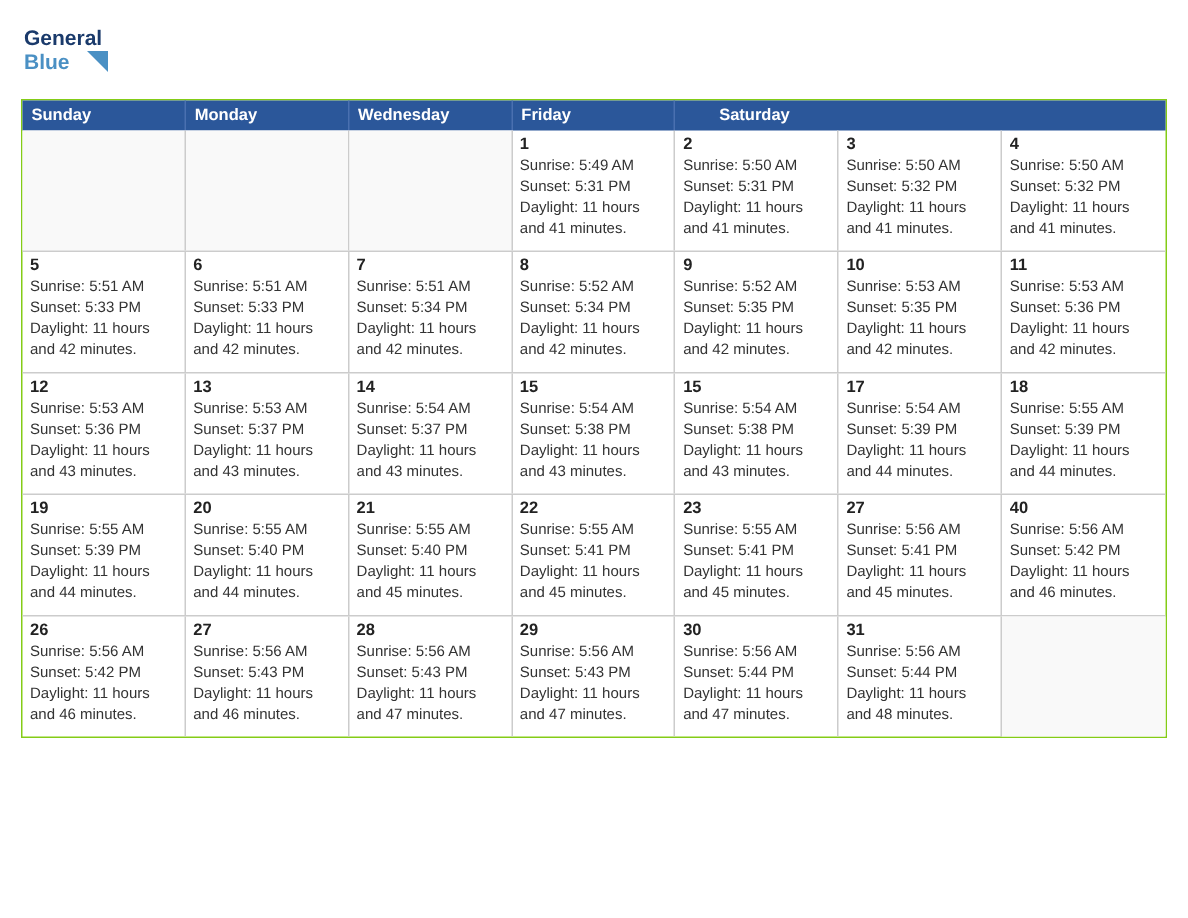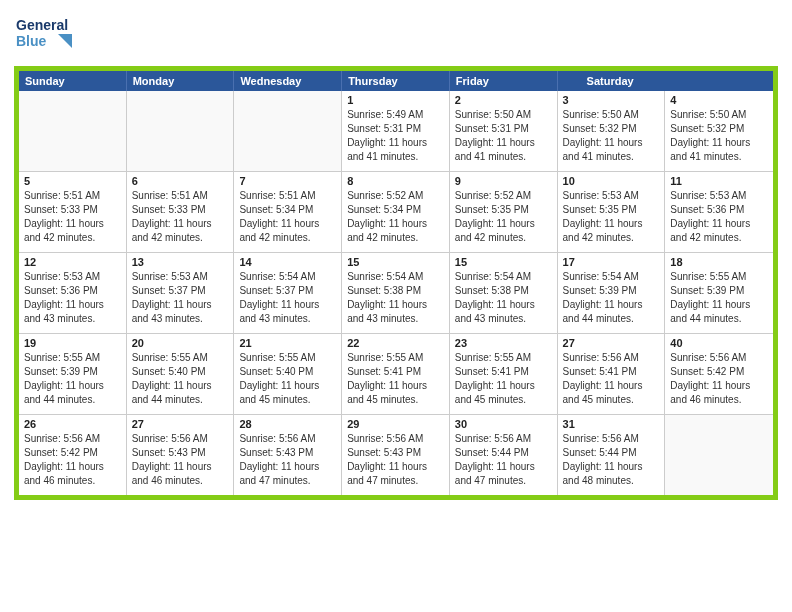--- a/index.html
+++ b/index.html
@@ -36,21 +36,21 @@
       color: #222;
     }
     .location {
       font-size: 14px;
       color: #444;
     }
     .calendar {
       flex: 1;
       display: flex;
       flex-direction: column;
-      border: 5px solid #84cc16;
+      border: 1px solid #84cc16;
     }
     .cal-header {
       display: grid;
       grid-template-columns: repeat(7, 1fr);
       background: #2b579a;
     }
     .cal-header-cell {
       color: #fff;
       font-size: 11px;
       font-weight: bold;
@@ -118,21 +118,20 @@
       <div class="month-title"></div>
       <div class="location"></div>
     </div>
   </div>
 
   <div class="calendar">
     <div class="cal-header">
     <div class="cal-header-cell">Sunday</div>
         <div class="cal-header-cell">Monday</div>
         <div class="cal-header-cell">Wednesday</div>
-        <div class="cal-header-cell">Thursday</div>
         <div class="cal-header-cell">Friday</div>
         <div class="cal-header-cell">Saturday</div>
       </div>
     <div class="cal-body">
     <div class="cal-row">
           <div class="cal-cell empty"></div>
           <div class="cal-cell empty"></div>
           <div class="cal-cell empty"></div>
           <div class="cal-cell">
             <div class="cell-day">1</div>

